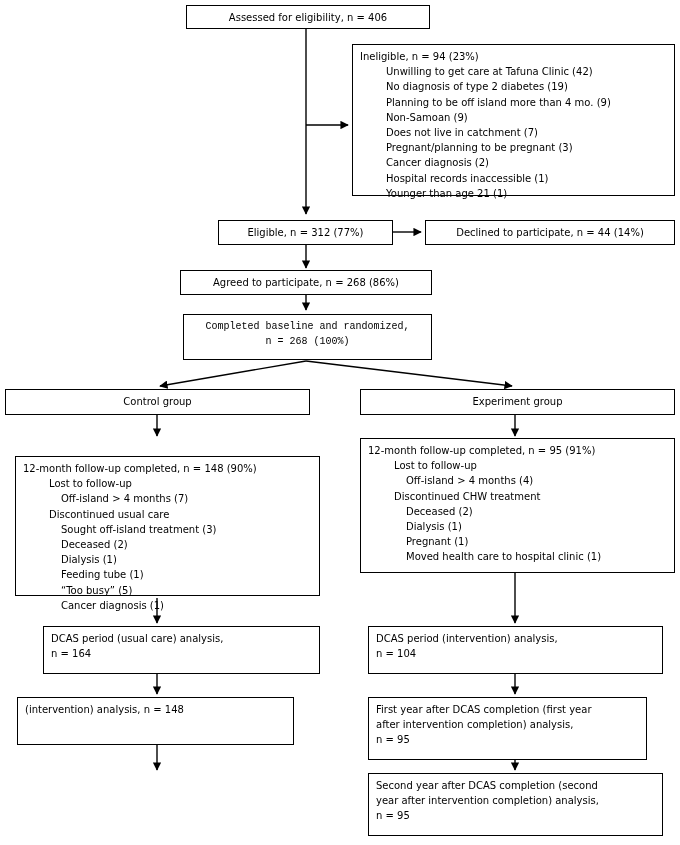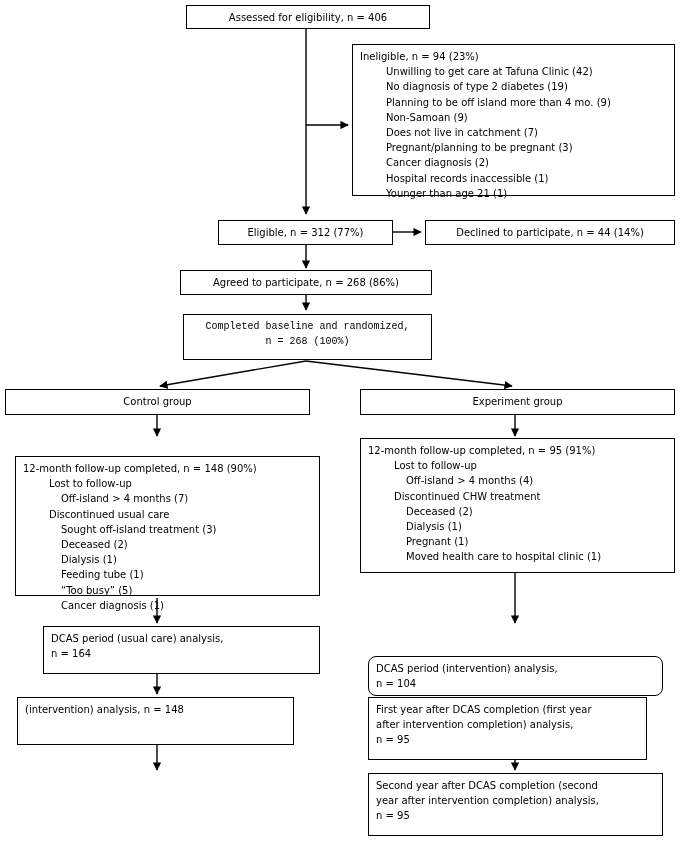--- a/index.html
+++ b/index.html
@@ -173,21 +173,21 @@
       </div>
   </div>
 
   <div class="box left" style="left:17px; top:626px; width:277px; height:48px;margin-left:26px;">
     <div class="pad">
         <div class="line ind0">DCAS period (usual care) analysis,</div>
         <div class="line ind0">n = 164</div>
       </div>
   </div>
 
-  <div class="box left" style="left:368px; top:656px; width:295px; height:40px;border-radius:8px;">
+  <div class="box left" style="left:368px; top:626px; width:295px; height:48px;">
     <div class="pad">
         <div class="line ind0">DCAS period (intervention) analysis,</div>
         <div class="line ind0">n = 104</div>
       </div>
   </div>
 
   <div class="box left" style="left:17px; top:697px; width:277px; height:48px;">
     <div class="pad">
         <div class="line ind0">(intervention) analysis, n = 148</div>
       </div>

